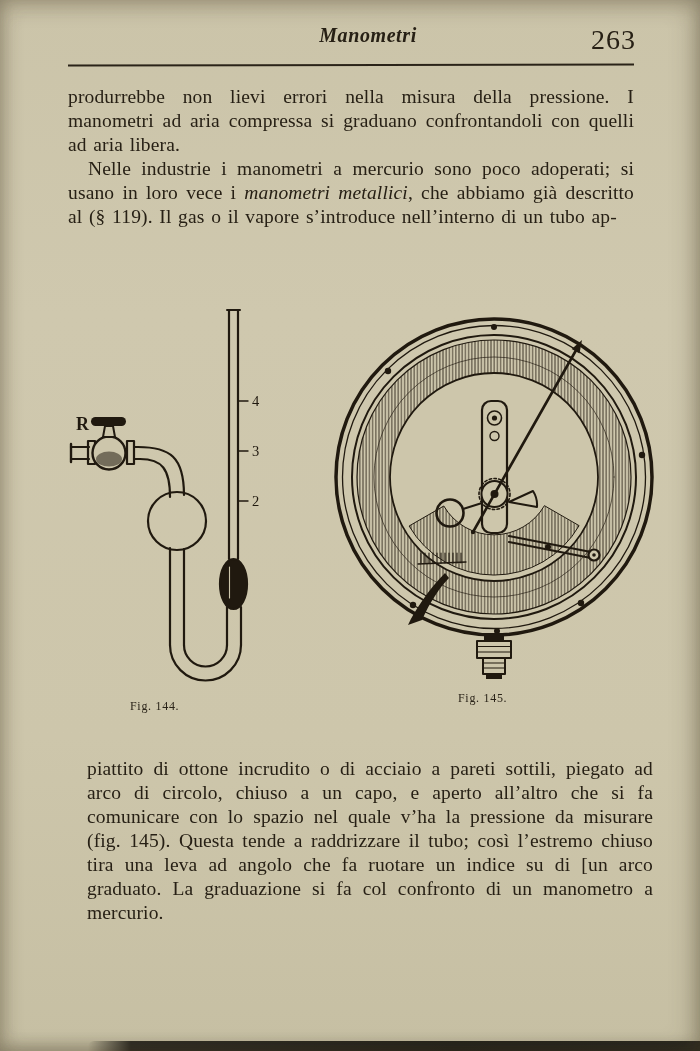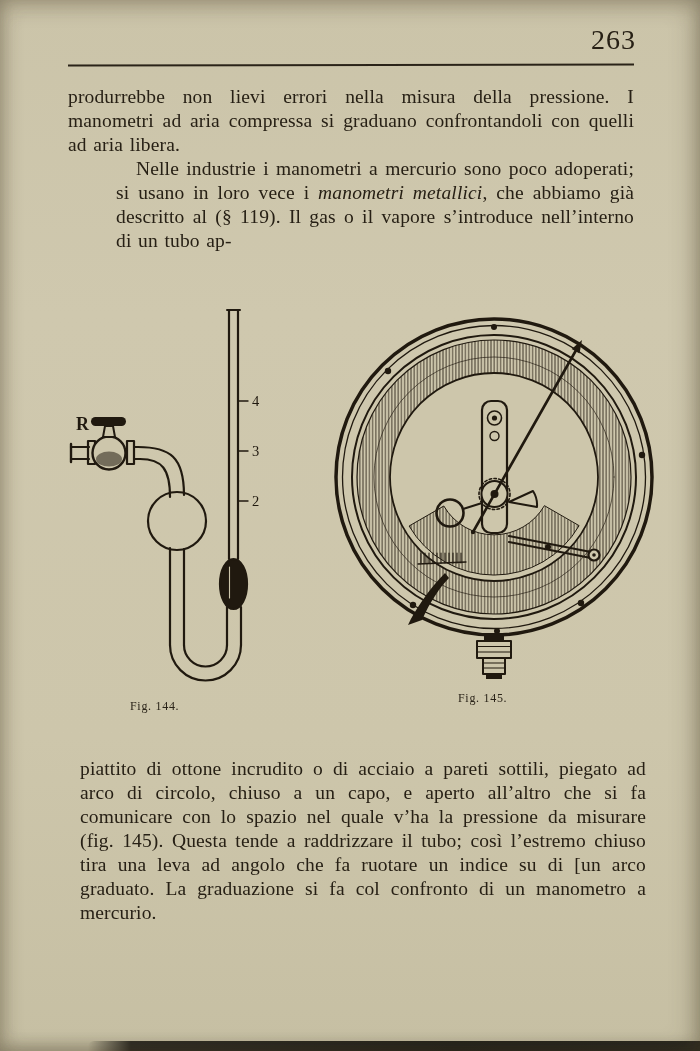--- a/index.html
+++ b/index.html
@@ -23,26 +23,26 @@
   .header{position:absolute;top:24px;left:68px;right:60px;height:26px;}
   .running-title{
     position:absolute;left:0;right:0;text-align:center;
     transform:translateX(14px);
     font-style:italic;font-weight:bold;font-size:20px;letter-spacing:.6px;
   }
   .page-number{position:absolute;right:4px;top:0;font-size:28px;letter-spacing:1px;}
   .rule{position:absolute;top:64px;left:68px;right:66px;height:2px;background:#2a2318;transform:rotate(-.12deg);}
   .text-block{position:absolute;left:68px;width:566px;}
   .text-block.top{top:85px;}
-  .text-block.bottom{top:757px;left:80px;}
+  .text-block.bottom{top:757px;left:87px;}
   .para{
     margin:0;font-size:19.5px;line-height:24px;text-align:justify;
     letter-spacing:.15px;word-spacing:.08em;
   }
-  .para.indent{text-indent:20px;margin-left:48px;}
+  .para.indent{text-indent:20px;}
   .figure-area{position:absolute;top:285px;left:0;right:0;height:470px;}
   .fig144{position:absolute;left:58px;top:12px;}
   .fig145{position:absolute;left:323px;top:20px;}
   .caption{position:absolute;font-size:12px;letter-spacing:.7px;color:#2a2318;}
   .cap144{left:130px;top:699px;}
   .cap145{left:458px;top:691px;}
   .fig-label{font-family:"Liberation Serif","DejaVu Serif",serif;font-weight:bold;}
   .scan-edge-bottom{
     position:absolute;left:88px;right:0;bottom:0;height:10px;
     background:linear-gradient(90deg, rgba(46,43,36,0) 0%, #34niner 0%, #312e26 7%, #26241d 60%, #2b2921 100%);
@@ -50,20 +50,21 @@
   }
   
   .scan-edge-bottom{background:linear-gradient(90deg, rgba(46,43,36,0) 0%, #312e26 7%, #26241d 60%, #2b2921 100%);}
 </style>
 </head>
 <body>
 
 <div class="page">
 
   <div class="header">
+    <span class="running-title">Manometri</span>
     <span class="page-number">263</span>
   </div>
   <div class="rule"></div>
 
   <div class="text-block top">
     <p class="para">produrrebbe non lievi errori nella misura della pressione. I manometri ad aria compressa si graduano confrontandoli con quelli ad aria libera.</p>
     <p class="para indent"><span>Nelle industrie i manometri a mercurio sono poco adoperati; si usano in loro vece i </span><i>manometri metallici</i><span>, che abbiamo già descritto al (§ 119). Il gas o il vapore s’introduce nell’interno di un tubo ap-</span></p>
   </div>
 
   <div class="figure-area">

